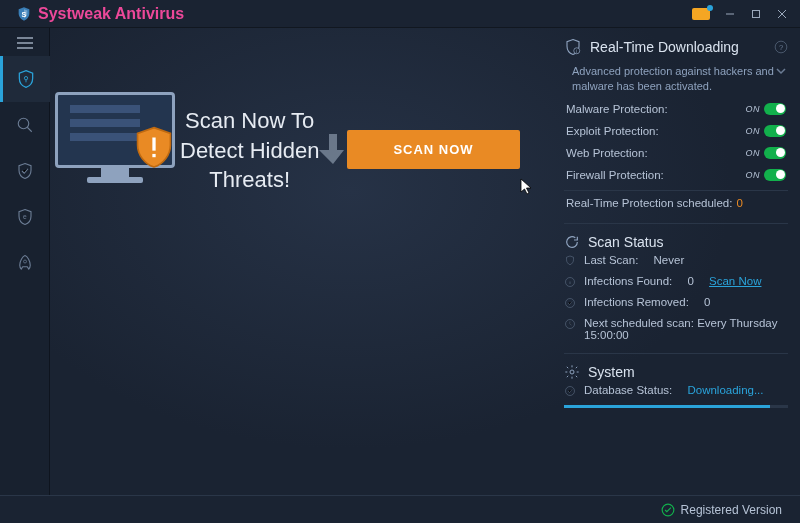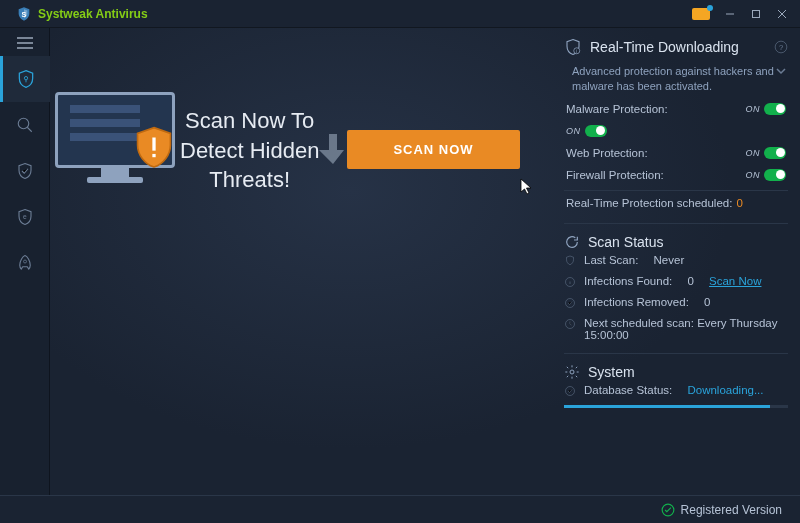--- a/index.html
+++ b/index.html
@@ -1,19 +1,19 @@
 <!DOCTYPE html>
 <html><head>
 <meta charset="utf-8">
 <style>
 * { box-sizing: border-box; margin: 0; padding: 0; }
 body { width: 800px; height: 523px; font-family: "Segoe UI", Arial, sans-serif; background: #1a2332; color: #c8d2e0; overflow: hidden; font-size: 12px; }
 .titlebar { height: 28px; background: #1a2332; display: flex; align-items: center; padding: 0 6px; border-bottom: 1px solid #111720; }
 .logo-wrap { display:flex; align-items:center; gap:6px; margin-left:10px; }
-.app-title { font-size: 12px; font-weight: 600; color: #84cc16; }
+.app-title { font-size: 16px; font-weight: 600; color: #ec4899; }
 .winctl { margin-left: auto; display:flex; align-items:center; gap:2px; }
 .wbtn { width: 24px; height: 20px; display:flex; align-items:center; justify-content:center; color:#9aa8bb; }
 .badge { width:18px; height:12px; background:#f5a623; border-radius:2px; position:relative; margin-right:6px; }
 .badge::after { content:""; position:absolute; width:6px; height:6px; background:#2aa3da; border-radius:50%; top:-3px; right:-3px; }
 
 .body { display:flex; height: calc(100% - 28px - 28px); }
 .sidebar { width:50px; background:#13192533; border-right:1px solid #0e141e; display:flex; flex-direction:column; align-items:center; padding-top:2px; }
 .ham { width:50px; height:26px; display:flex; align-items:center; justify-content:center; color:#9aa8bb; }
 .side-item { width:50px; height:46px; display:flex; align-items:center; justify-content:center; color:#6b7c94; }
 .side-item.active { border-left:3px solid #2aa3da; color:#2aa3da; background: #1f2a3a; }
@@ -187,20 +187,21 @@
           </span>
         </div>
         <div class="row">
           <span class="lbl">Malware Protection:</span>
           <span class="toggle">
               <span class="toggle-on">ON</span>
               <span class="switch"></span>
             </span>
         </div>
         <div class="row">
+          <span class="lbl">Exploit Protection:</span>
           <span class="toggle">
               <span class="toggle-on">ON</span>
               <span class="switch"></span>
             </span>
         </div>
         <div class="row">
           <span class="lbl">Web Protection:</span>
           <span class="toggle">
               <span class="toggle-on">ON</span>
               <span class="switch"></span>

